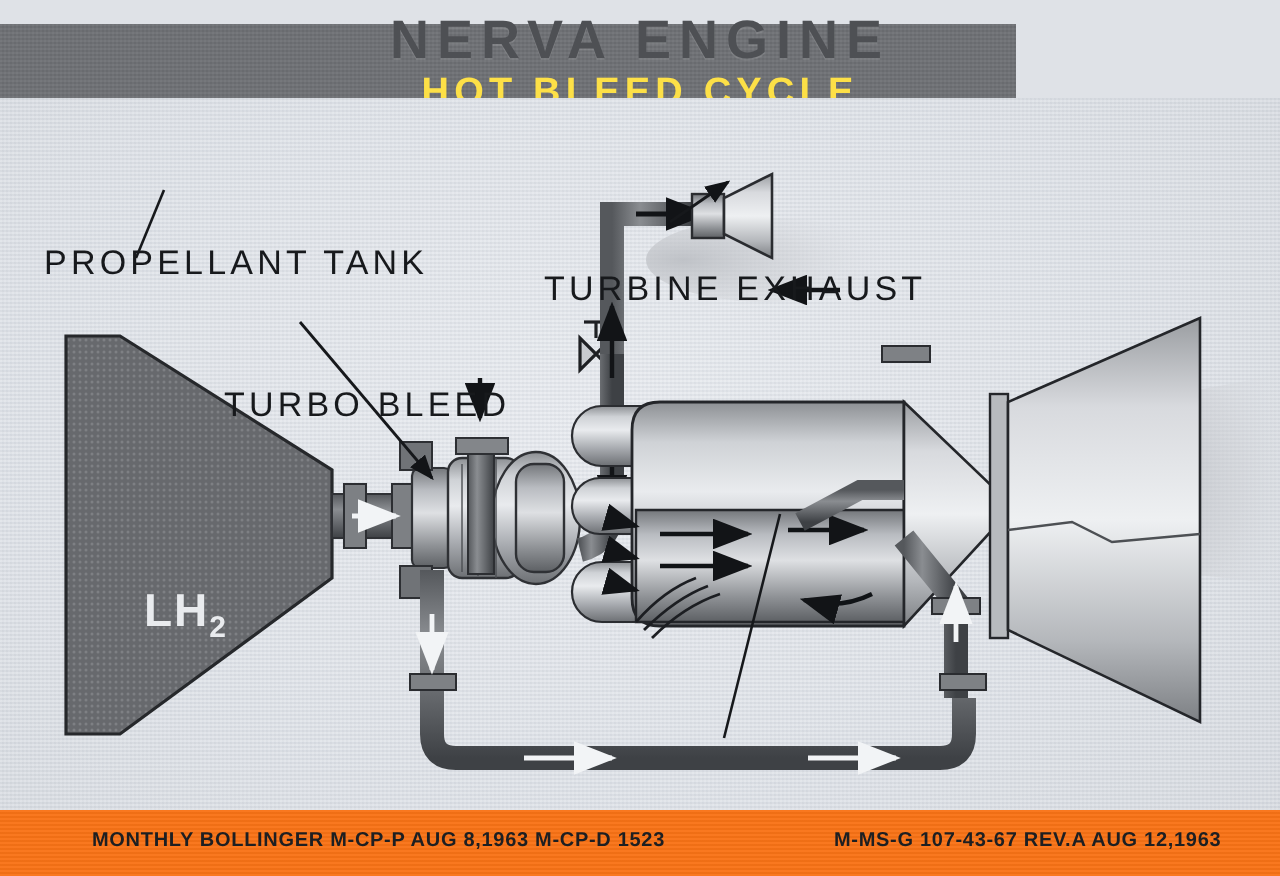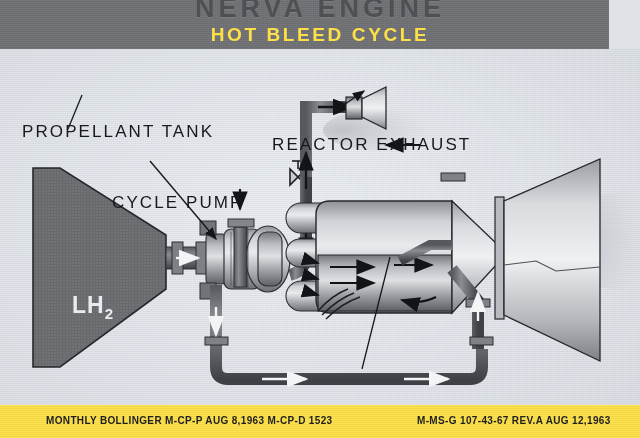--- a/index.html
+++ b/index.html
@@ -3,21 +3,21 @@
 <meta charset="utf-8">
 <style>
   html,body{margin:0;padding:0;background:#2a2a2a;}
   body{font-family:"Liberation Sans",sans-serif;}
   #frame{
     position:relative;width:640px;height:438px;overflow:hidden;
     background:#dfe2e7;
   }
   
   #header{
-    position:absolute;left:0;top:0;width:609px;height:49px;
+    position:absolute;left:0;top:12px;width:508px;height:49px;
     background:#6f7175;
   }
   #header-noise{
     position:absolute;inset:0;
     background-image:
       repeating-linear-gradient(0deg, rgba(255,255,255,.035) 0 1px, rgba(0,0,0,.035) 1px 2px),
       repeating-linear-gradient(90deg, rgba(255,255,255,.025) 0 1px, rgba(0,0,0,.025) 1px 2px);
     opacity:.9;pointer-events:none;
   }
   #title-main{
@@ -48,21 +48,21 @@
   #body-grain{
     position:absolute;inset:0;pointer-events:none;
     background-image:
       repeating-linear-gradient(0deg, rgba(255,255,255,.30) 0 1px, rgba(170,175,182,.16) 1px 2px),
       repeating-linear-gradient(90deg, rgba(255,255,255,.16) 0 1px, rgba(160,165,172,.10) 1px 2px);
     opacity:.55;
   }
   
   #footer{
     position:absolute;left:0;top:405px;width:640px;height:33px;
-    background:#fde047;
+    background:#f97316;
   }
   #footer-grain{
     position:absolute;inset:0;pointer-events:none;
     background-image:repeating-linear-gradient(0deg, rgba(255,255,255,.04) 0 1px, rgba(0,0,0,.04) 1px 2px);
   }
   .foot-txt{
     position:absolute;top:10px;
     font-family:"Liberation Sans",sans-serif;
     font-weight:bold;font-size:10px;letter-spacing:.35px;
     color:#1d1f22;white-space:nowrap;
@@ -240,22 +240,22 @@
       <line x1="404" y1="330" x2="448" y2="330" stroke="#f2f4f6" stroke-width="2.4" marker-end="url(#arW)"></line>
 
       <line x1="82" y1="46" x2="68" y2="80" stroke="#16181b" stroke-width="1.3"></line>
       <line x1="316" y1="60" x2="366" y2="44" stroke="#16181b" stroke-width="0"></line>
       <path d="M335,62 L364,42" stroke="#16181b" stroke-width="1.4" fill="none" marker-end="url(#ar)"></path>
       <path d="M150,112 L216,190" stroke="#16181b" stroke-width="1.4" fill="none" marker-end="url(#ar)"></path>
       <line x1="362" y1="320" x2="390" y2="208" stroke="#16181b" stroke-width="1.3"></line>
     </svg>
 
     <div class="label" id="lbl-propellant">PROPELLANT TANK</div>
-    <div class="label" id="lbl-turbine">REACTOR EXHAUST</div>
-    <div class="label" id="lbl-turbo">CYCLE PUMP</div>
+    <div class="label" id="lbl-turbine">TURBINE EXHAUST</div>
+    <div class="label" id="lbl-turbo">TURBO BLEED</div>
     <div class="label" id="lbl-reactor">REACTOR</div>
     <div id="lbl-lh2"><span>LH</span><sub>2</sub></div>
   </div>
 
   <div id="footer">
     <div id="footer-grain"></div>
     <div class="foot-txt" id="foot-left">MONTHLY BOLLINGER M-CP-P AUG 8,1963 M-CP-D 1523</div>
     <div class="foot-txt" id="foot-right">M-MS-G 107-43-67  REV.A  AUG 12,1963</div>
   </div>
 

